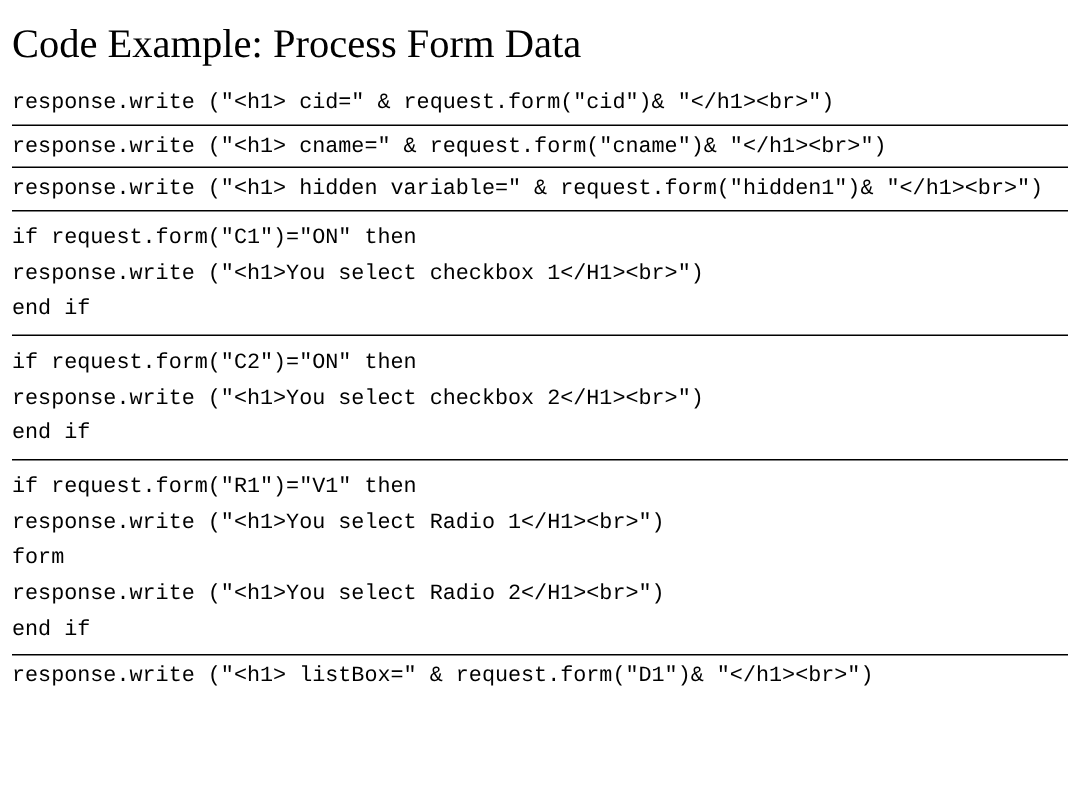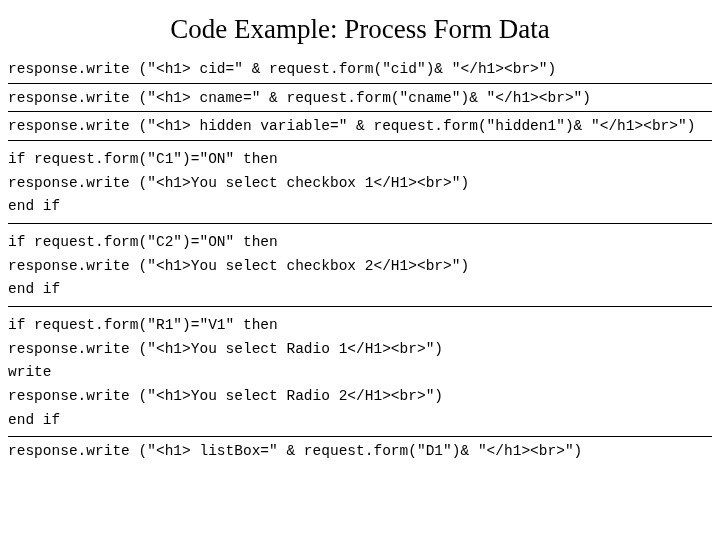--- a/index.html
+++ b/index.html
@@ -8,21 +8,20 @@
       height: 540px;
       background: #fff;
       font-family: "Times New Roman", Times, serif;
       color: #000;
       padding: 14px 8px 8px 8px;
       overflow: hidden;
     }
     .title {
       font-size: 27px;
       font-weight: normal;
-      text-align: center;
       padding-bottom: 10px;
       font-family: "Times New Roman", Times, serif;
     }
     .code-block {
       font-family: "Courier New", Courier, monospace;
       font-size: 14.5px;
       line-height: 1.15;
     }
     .stmt {
       border-bottom: 1px solid #000;
@@ -50,19 +49,19 @@
 
   <div class="stmt">
     <div class="inner">if request.form("C2")="ON" then</div>
     <div class="inner indent">response.write ("&lt;h1&gt;You select checkbox 2&lt;/H1&gt;&lt;br&gt;")</div>
     <div class="inner">end if</div>
   </div>
 
   <div class="stmt">
     <div class="inner">if request.form("R1")="V1" then</div>
     <div class="inner indent">response.write ("&lt;h1&gt;You select Radio 1&lt;/H1&gt;&lt;br&gt;")</div>
-    <div class="inner">write</div>
+    <div class="inner">form</div>
     <div class="inner indent">response.write ("&lt;h1&gt;You select Radio 2&lt;/H1&gt;&lt;br&gt;")</div>
     <div class="inner">end if</div>
   </div>
 
   <div class="stmt last">response.write ("&lt;h1&gt; listBox=" &amp; request.form("D1")&amp; "&lt;/h1&gt;&lt;br&gt;")</div>
 </div>
 
 </body></html>

